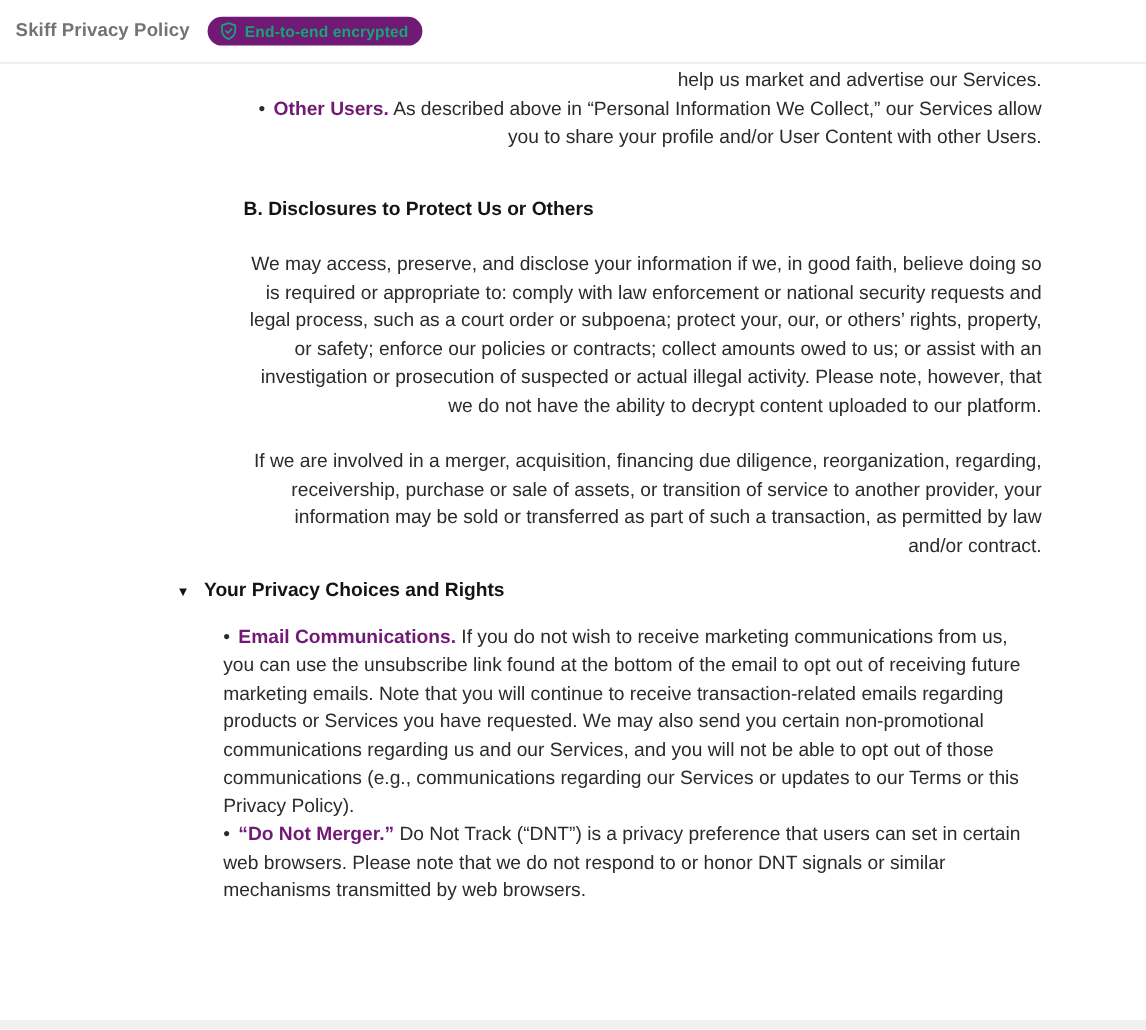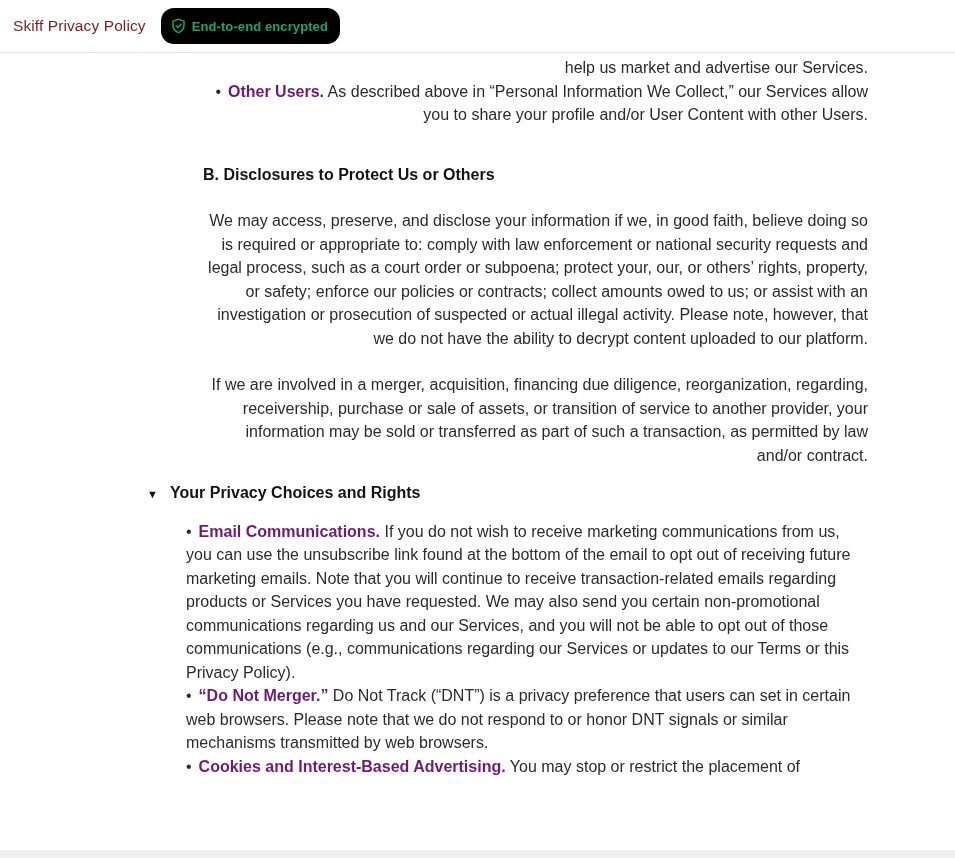--- a/index.html
+++ b/index.html
@@ -14,33 +14,33 @@
   .header {
     height: 53px;
     display: flex;
     align-items: center;
     padding-left: 13px;
     background: #ffffff;
     border-bottom: 1px solid #e4e4e4;
   }
   .doc-title {
     font-size: 15.5px;
-    font-weight: 400;
-    color: #7f1d1d;
+    font-weight: 700;
+    color: #737373;
     letter-spacing: 0.1px;
   }
   .badge {
     margin-left: 15px;
-    height: 36px;
+    height: 24px;
     display: inline-flex;
     align-items: center;
     gap: 6px;
     padding: 0 12px 0 10px;
     border-radius: 13px;
-    background: #000000;
+    background: #701a75;
     color: #17a373;
     font-size: 13px;
     font-weight: 700;
     letter-spacing: 0.1px;
   }
   .badge svg { display: block; }
   
   .content {
     padding: 3px 87px 0 186px;
     font-size: 16px;
@@ -112,18 +112,17 @@
   <p class="para para-block">If we are involved in a merger, acquisition, financing due diligence, reorganization, regarding, receivership, purchase or sale of assets, or transition of service to another provider, your information may be sold or transferred as part of such a transaction, as permitted by law and/or contract.</p>
 
   <div class="section-header">
     <span class="tri">▼</span>
     <span>Your Privacy Choices and Rights</span>
   </div>
 
   <div class="bullet-list">
     <span><span class="bullet-glyph">•</span><span class="bold">Email Communications.</span><span> If you do not wish to receive marketing communications from us, you can use the unsubscribe link found at the bottom of the email to opt out of receiving future marketing emails. Note that you will continue to receive transaction-related emails regarding products or Services you have requested. We may also send you certain non-promotional communications regarding us and our Services, and you will not be able to opt out of those communications (e.g., communications regarding our Services or updates to our Terms or this Privacy Policy).</span></span><br>
     <span><span class="bullet-glyph">•</span><span class="bold">“Do Not Merger.”</span><span> Do Not Track (“DNT”) is a privacy preference that users can set in certain web browsers. Please note that we do not respond to or honor DNT signals or similar mechanisms transmitted by web browsers.</span></span><br>
-    <span><span class="bullet-glyph">•</span><span class="bold">Cookies and Interest-Based Advertising.</span><span> You may stop or restrict the placement of</span></span>
   </div>
 
 </div>
 
 <div class="bottom-strip"></div>
 
 </body></html>

